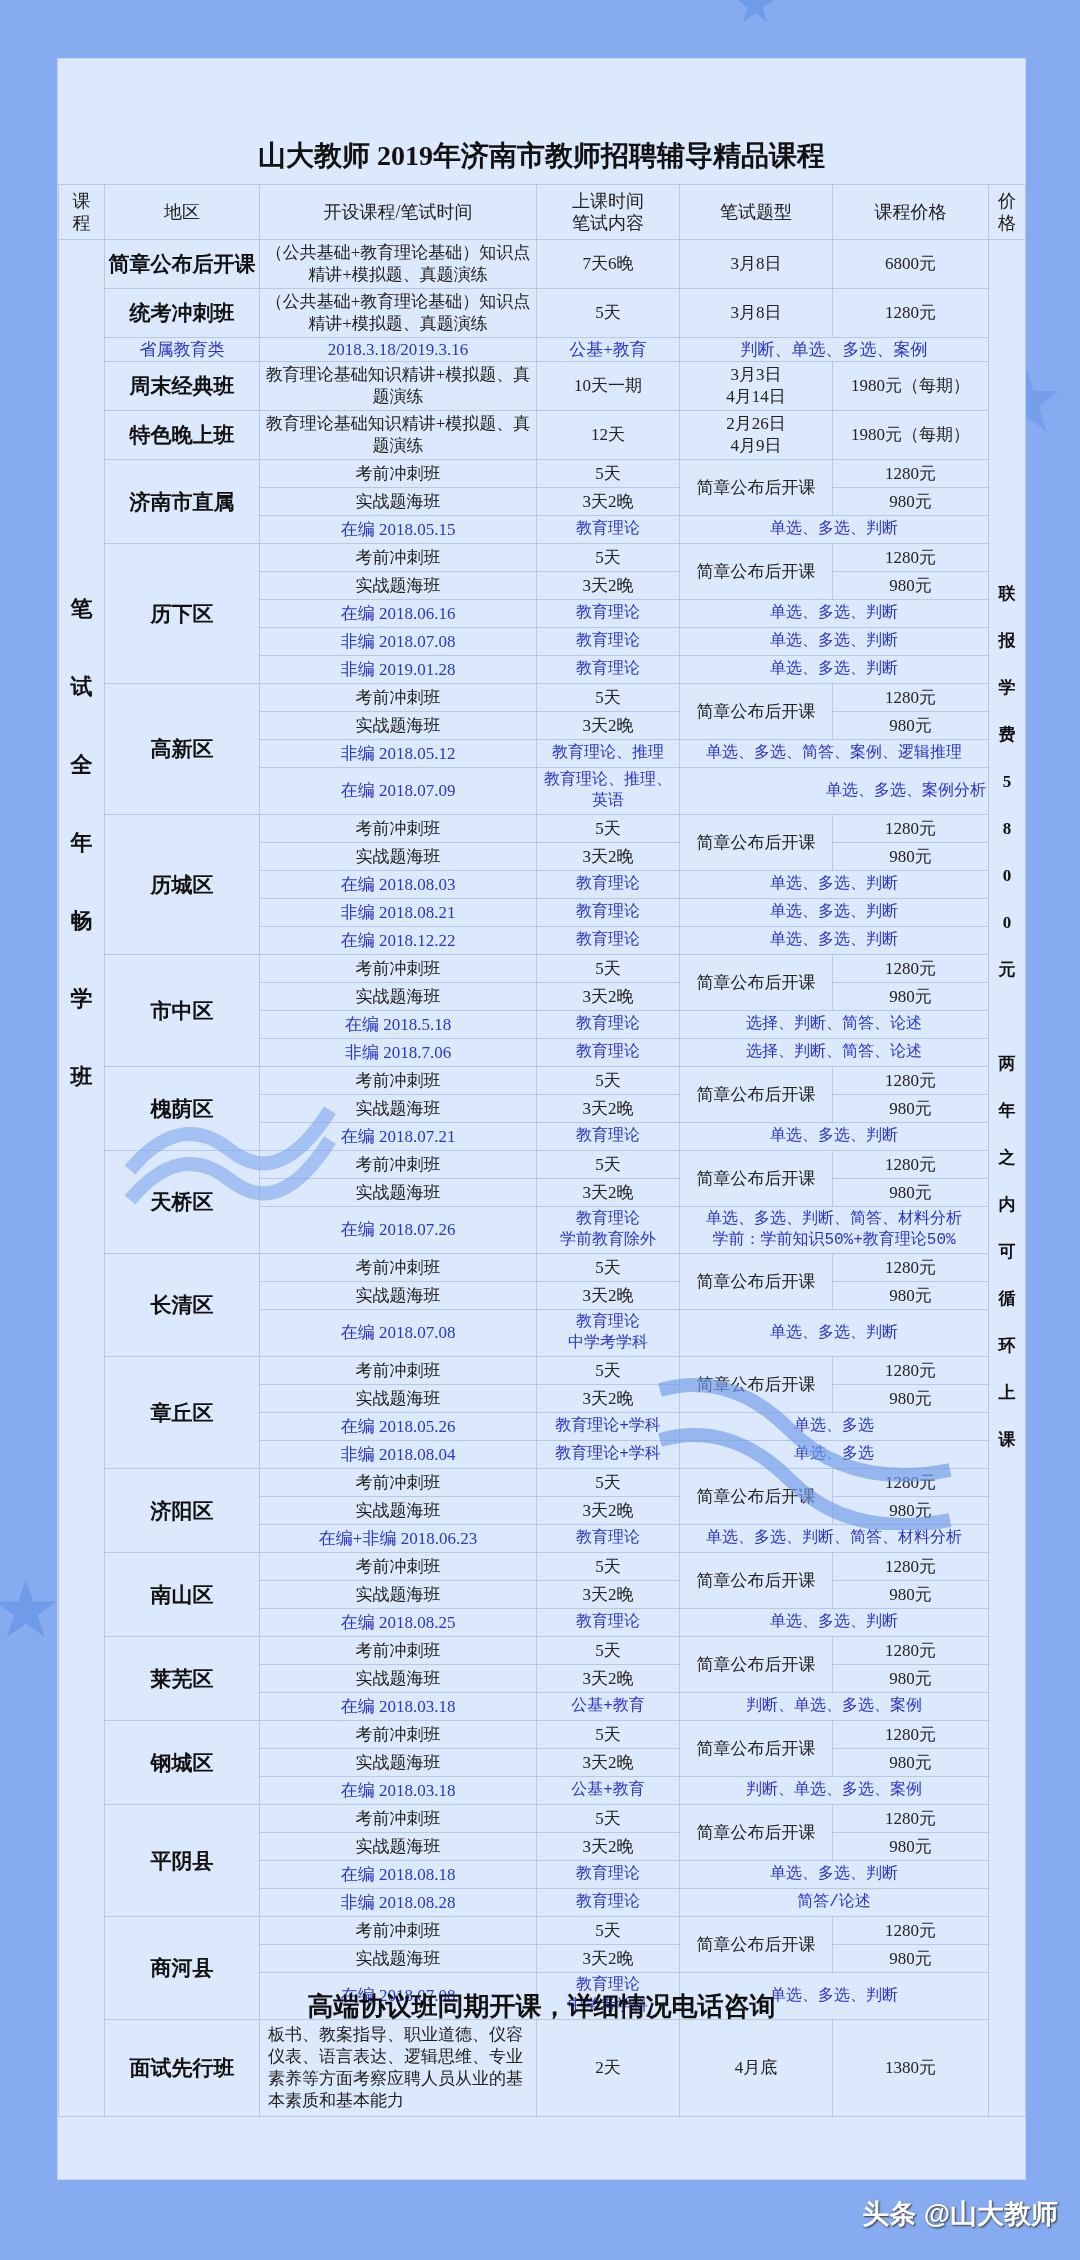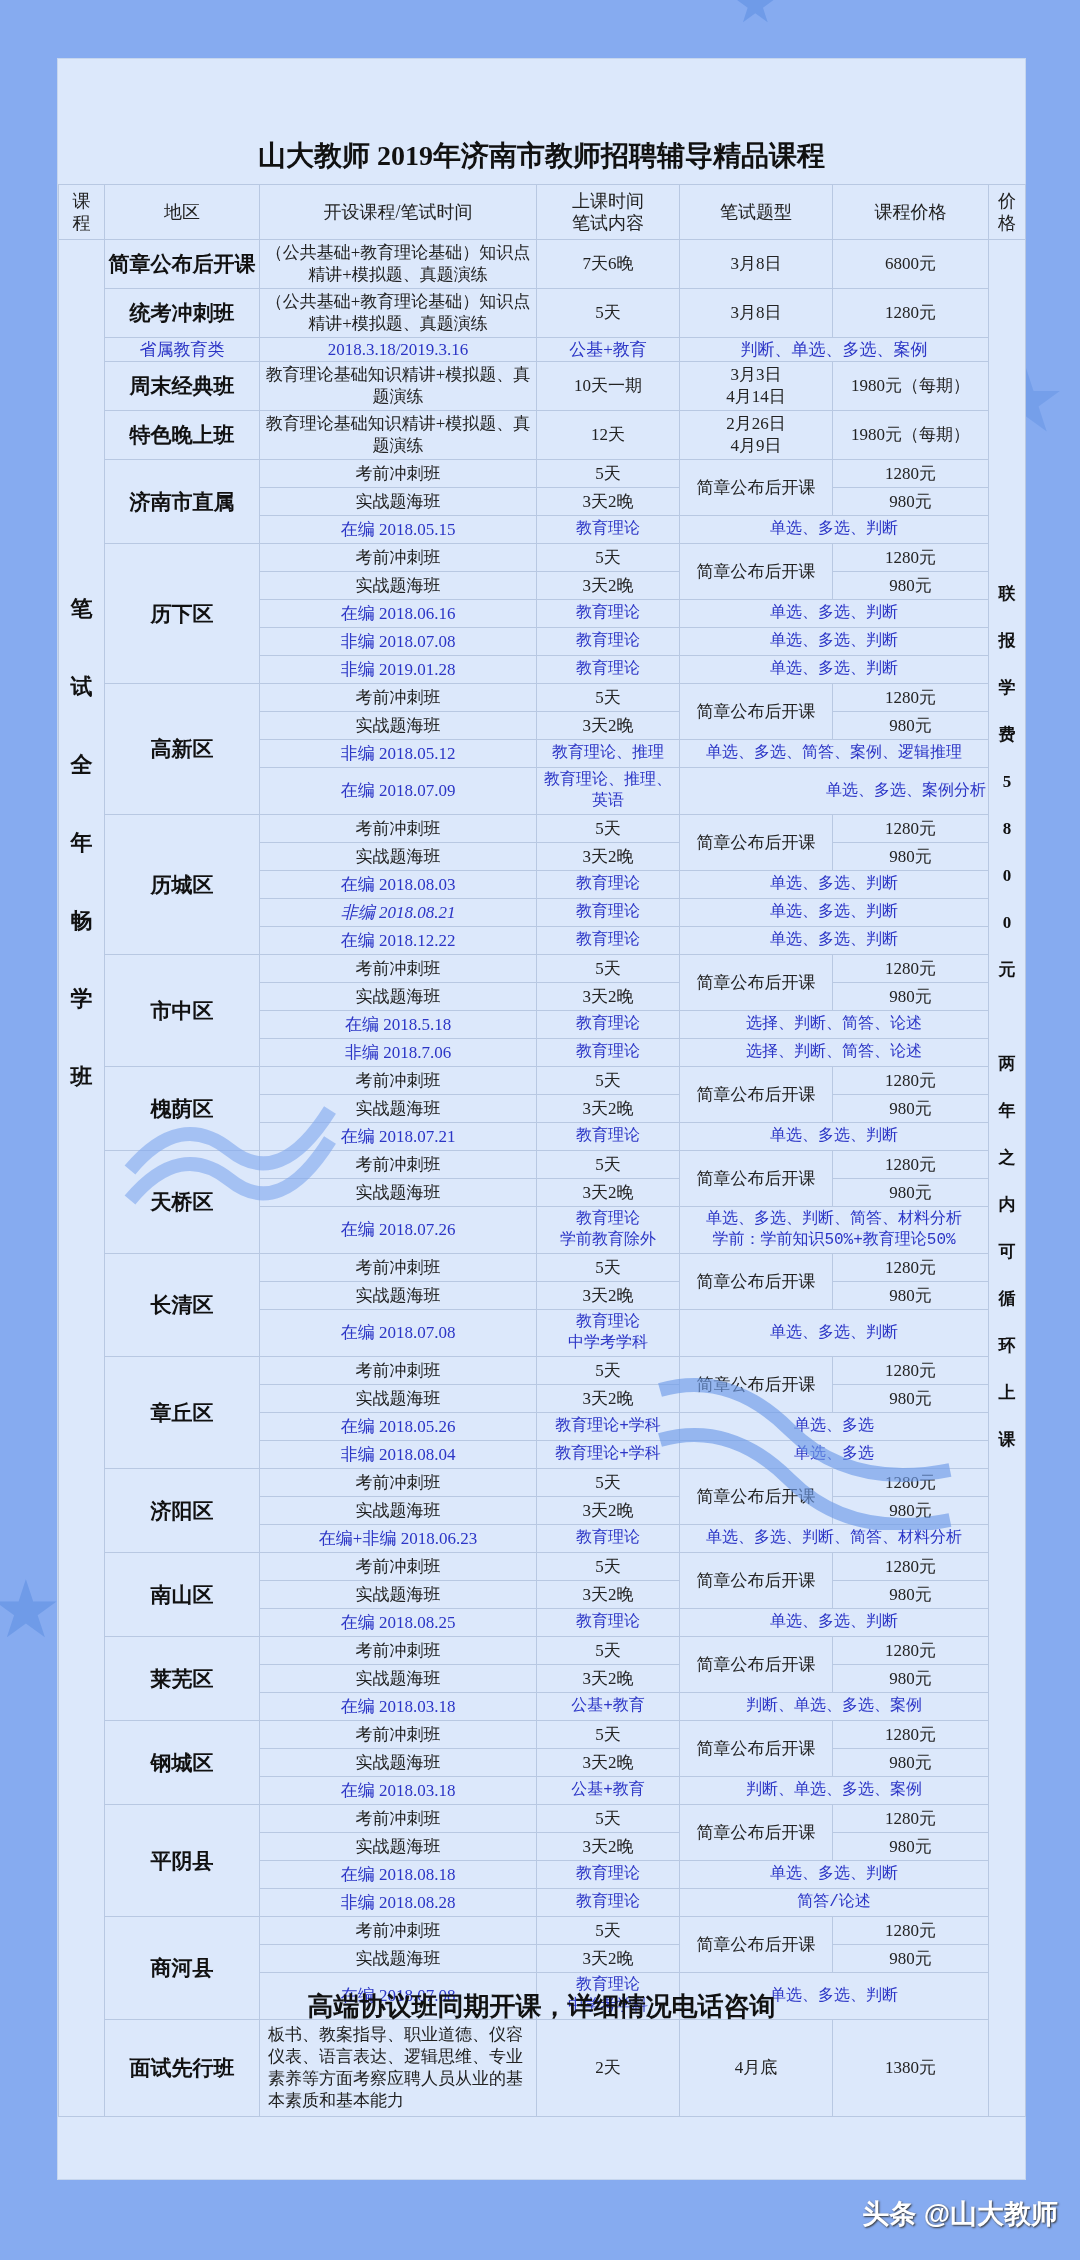--- a/index.html
+++ b/index.html
@@ -240,21 +240,21 @@
           <td style="height: 27px;">实战题海班</td>
           <td>3天2晚</td>
           <td>980元</td>
         </tr>
         <tr>
           <td class="blue" style="height: 27px;">在编 2018.08.03</td>
           <td class="blue small" style="white-space: pre-line;">教育理论</td>
           <td colspan="2" class="blue small" style="white-space: pre-line;">单选、多选、判断</td>
         </tr>
         <tr>
-          <td class="blue" style="height: 27px; font-style: italic;">非编 2018.08.21</td>
+          <td class="blue" style="height: 27px;">非编 2018.08.21</td>
           <td class="blue small" style="white-space: pre-line;">教育理论</td>
           <td colspan="2" class="blue small" style="white-space: pre-line;">单选、多选、判断</td>
         </tr>
         <tr>
           <td class="blue" style="height: 27px;">在编 2018.12.22</td>
           <td class="blue small" style="white-space: pre-line;">教育理论</td>
           <td colspan="2" class="blue small" style="white-space: pre-line;">单选、多选、判断</td>
         </tr>
         <tr>
           <td rowspan="4" class="region">市中区</td>

